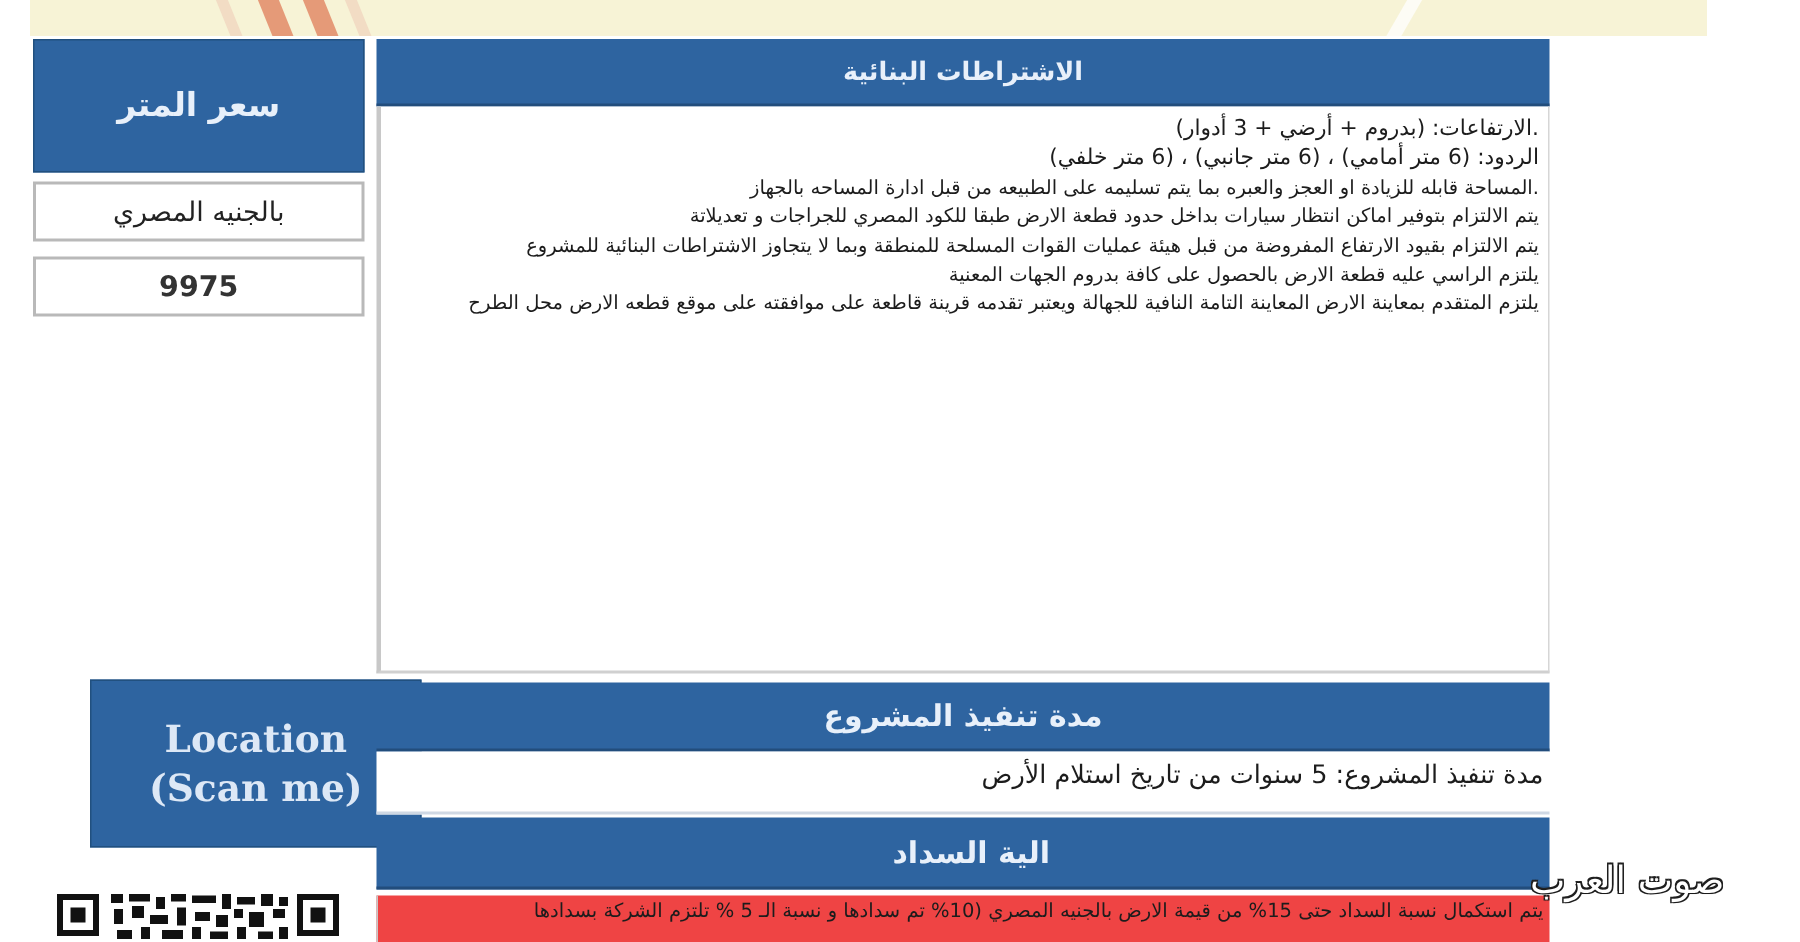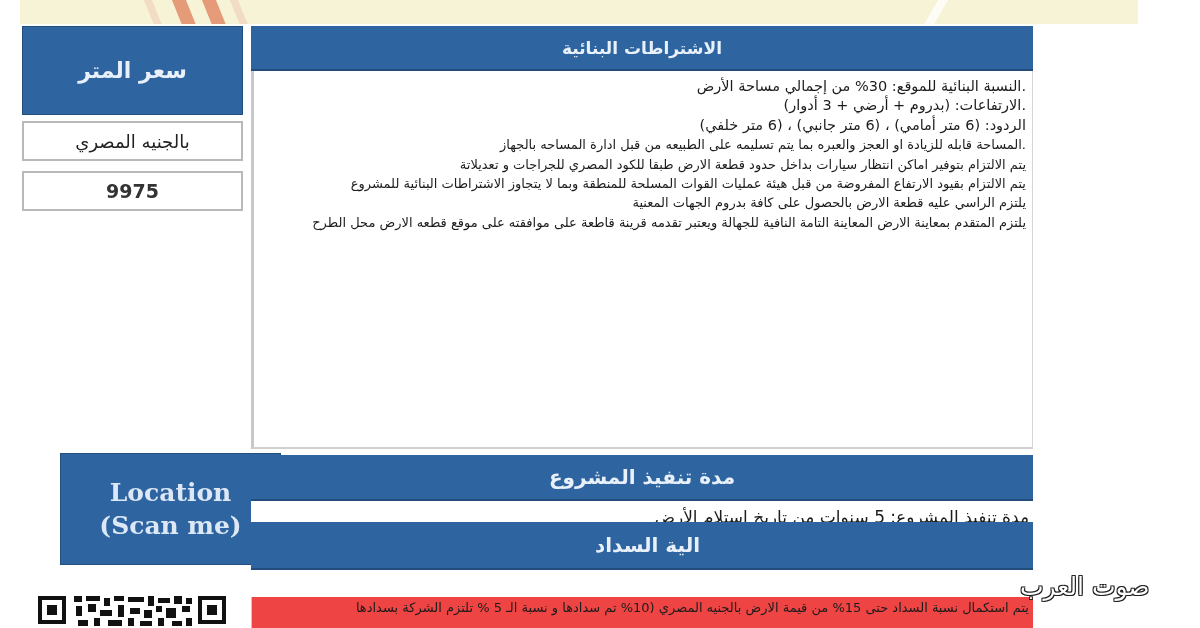--- a/index.html
+++ b/index.html
@@ -64,21 +64,21 @@
     }
     .conditions-body .line { display: block; }
     .conditions-body .line.big { font-size: 14.5px; }
 
     .duration-header { top: 455px; height: 46px; font-size: 20px; }
     .duration-body {
       top: 501px; height: 42px; background: #fff; direction: rtl; text-align: right;
       padding: 6px 4px 16px 4px; font-size: 17px; color: #1c1c1c;
       border-bottom: 2px solid #cfd8e4;
     }
-    .payment-header { top: 522px; height: 48px; font-size: 20px; padding-left: 11px; }
+    .payment-header { top: 545px; height: 48px; font-size: 20px; padding-left: 11px; }
     .payment-body {
       top: 597px; height: 31px; background: #ef4444; direction: rtl; text-align: right;
       padding: 3px 4px 0 4px; font-size: 13px; color: #1c1c1c; overflow: hidden;
       border-left: 1px solid #c8c8c8;
     }
 
     .watermark {
       position: absolute; left: 1020px; top: 572px; font-size: 25px; color: #ffffff;
       font-weight: normal; direction: rtl;
       text-shadow: 0 0 1px #000, 1px 1px 0 #222, -1px -1px 0 #222, 1px -1px 0 #222, -1px 1px 0 #222;
@@ -138,21 +138,20 @@
   <div class="mod" style="left:102px;top:27px;width:12px;height:5px;"></div>
   <div class="mod" style="left:120px;top:24px;width:6px;height:8px;"></div>
   <div class="mod" style="left:134px;top:27px;width:10px;height:5px;"></div>
   <div class="mod" style="left:148px;top:24px;width:6px;height:8px;"></div>
 </div>
 
 <div class="right-col section-header conditions-header">
   <span>الاشتراطات البنائية</span>
 </div>
 <div class="right-col conditions-body">
-  <span class="line big">.النسبة البنائية للموقع: 30% من إجمالي مساحة الأرض</span>
   <span class="line big">.الارتفاعات: (بدروم + أرضي + 3 أدوار)</span>
   <span class="line big">الردود: (6 متر أمامي) ، (6 متر جانبي) ، (6 متر خلفي)</span>
   <span class="line">.المساحة قابله للزيادة او العجز والعبره بما يتم تسليمه على الطبيعه من قبل ادارة المساحه بالجهاز</span>
   <span class="line">يتم الالتزام بتوفير اماكن انتظار سيارات بداخل حدود قطعة الارض طبقا للكود المصري للجراجات و تعديلاتة</span>
   <span class="line">يتم الالتزام بقيود الارتفاع المفروضة من قبل هيئة عمليات القوات المسلحة للمنطقة وبما لا يتجاوز الاشتراطات البنائية للمشروع</span>
   <span class="line">يلتزم الراسي عليه قطعة الارض بالحصول على كافة بدروم الجهات المعنية</span>
   <span class="line">يلتزم المتقدم بمعاينة الارض المعاينة التامة النافية للجهالة ويعتبر تقدمه قرينة قاطعة على موافقته على موقع قطعه الارض محل الطرح</span>
 </div>
 
 <div class="right-col section-header duration-header">

